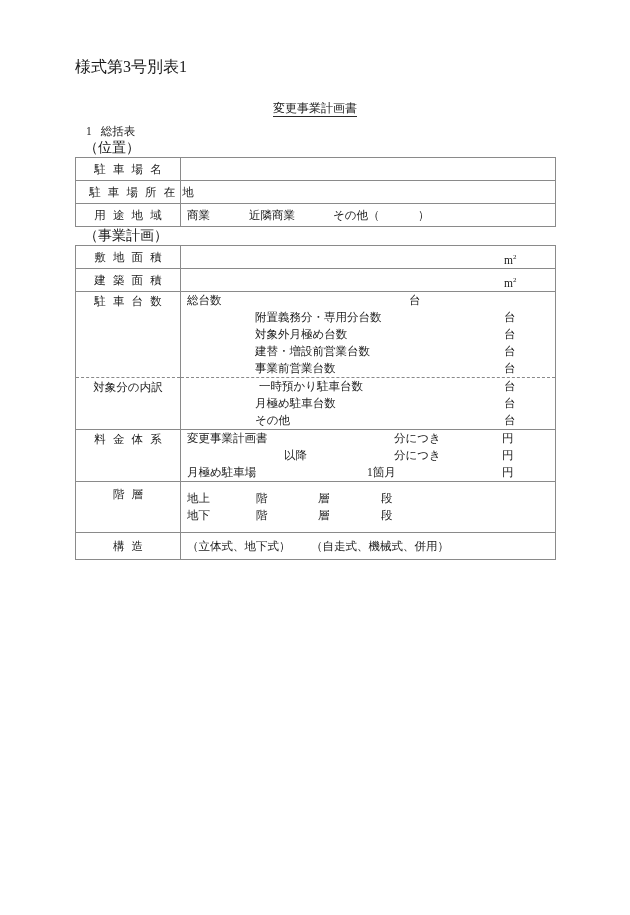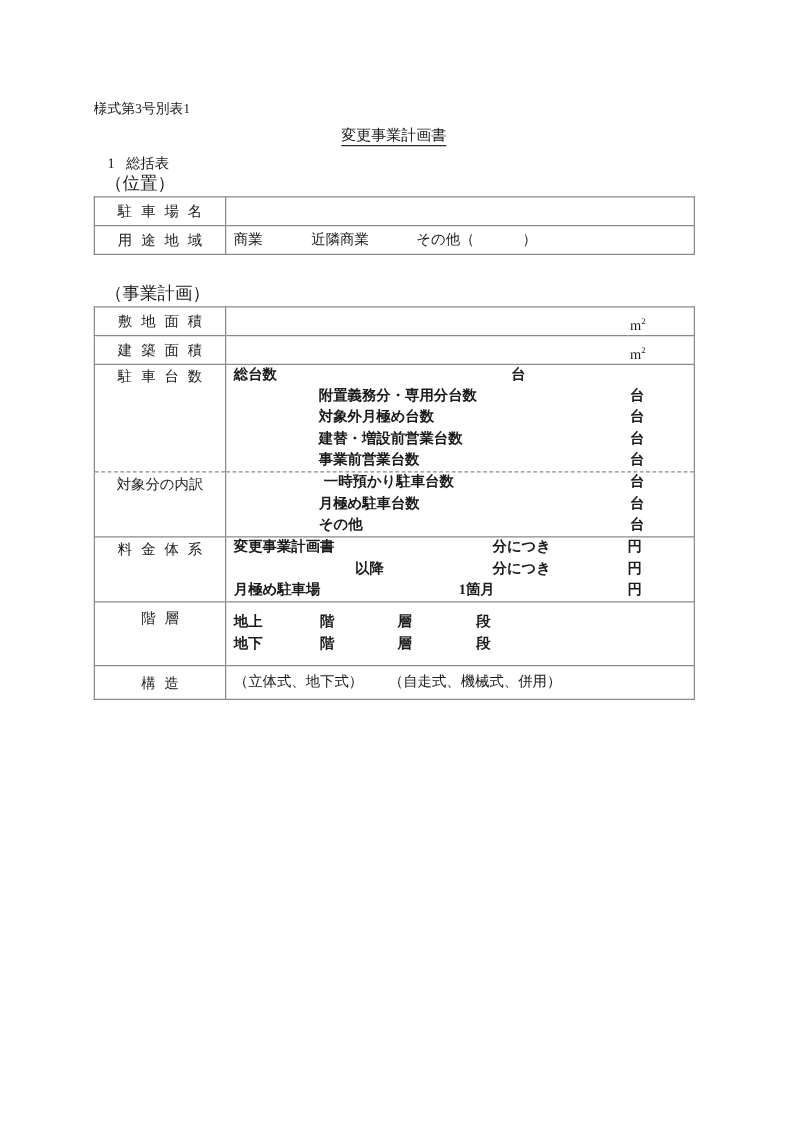--- a/index.html
+++ b/index.html
@@ -19,22 +19,22 @@
     position: absolute;
     left: 0; top: 0;
     width: 630px;
     height: 915px;
   }
 
   
   .form-no {
     position: absolute;
     left: 75px;
-    top: 80px;
-    font-size: 11px;
+    top: 60px;
+    font-size: 16px;
     line-height: 14px;
     white-space: nowrap;
   }
   .doc-title {
     position: absolute;
     left: 0;
     top: 101px;
     width: 630px;
     text-align: center;
     font-size: 12px;
@@ -113,21 +113,21 @@
     line-height: 17px;
     white-space: nowrap;
   }
   .u {
     position: absolute;
     white-space: nowrap;
   }
 
   
   td.tall { vertical-align: top; }
-  .pad6 { padding-top: 5px; padding-bottom: 4px; font-weight: bold; }
+  .pad6 { padding-top: 5px; padding-bottom: 4px; }
 
   
   .dotted-top { border-top: 1px dashed #8a8a8a !important; }
   .noborder-bottom { border-bottom: none !important; }
 
   
   .lab-top {
     height: 100%;
     padding-top: 4px;
     text-align: center;
@@ -152,20 +152,26 @@
         <col class="val">
       </colgroup>
     <tbody>
       <tr>
         <td class="lab"><span class="sp">駐車場名</span></td>
         <td class="val">
             <div class="line"></div>
           </td>
       </tr>
       <tr>
+        <td class="lab"><span class="sp">駐車場所在地</span></td>
+        <td class="val">
+            <div class="line"></div>
+          </td>
+      </tr>
+      <tr>
         <td class="lab"><span class="sp">用途地域</span></td>
         <td class="val">
           <div class="line">
             <span class="u" style="left:6px;">商業</span>
             <span class="u" style="left:68px;">近隣商業</span>
             <span class="u" style="left:152px;">その他（</span>
             <span class="u" style="left:237px;">）</span>
           </div>
         </td>
       </tr>

